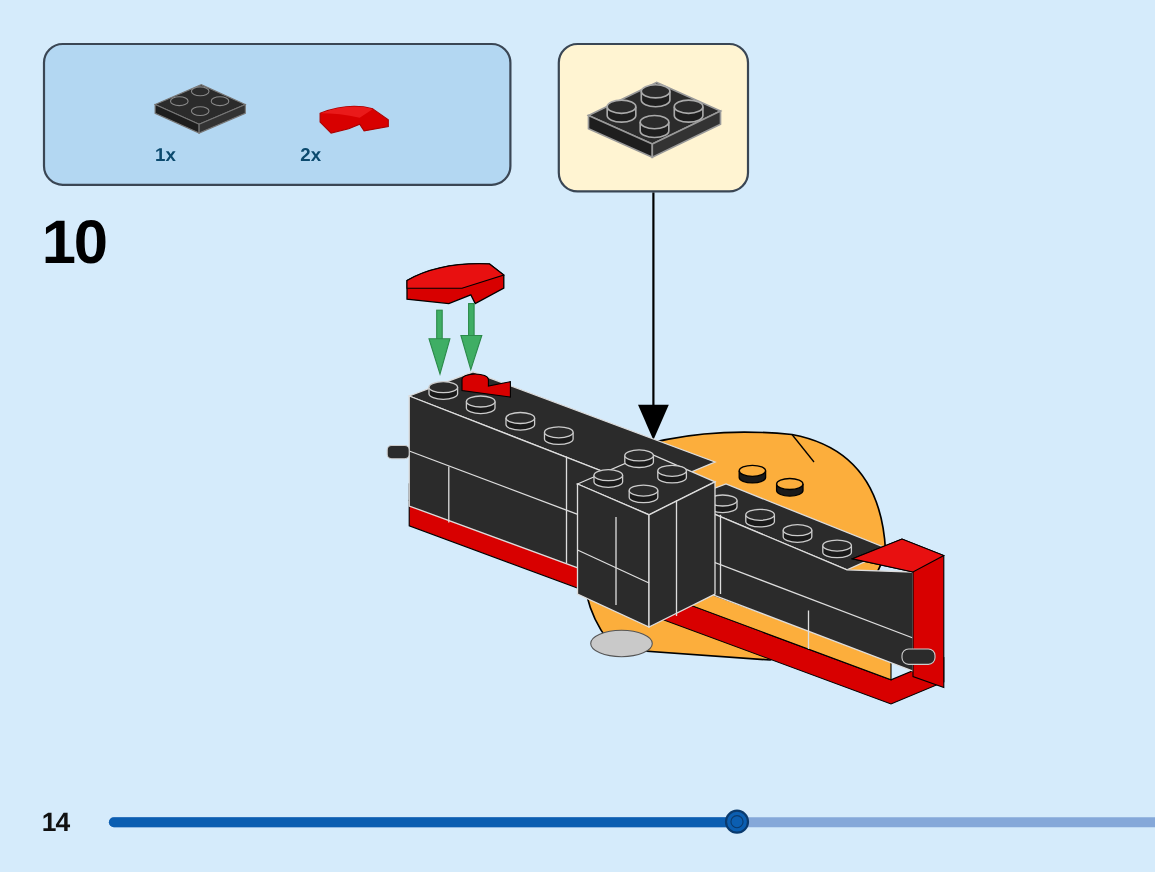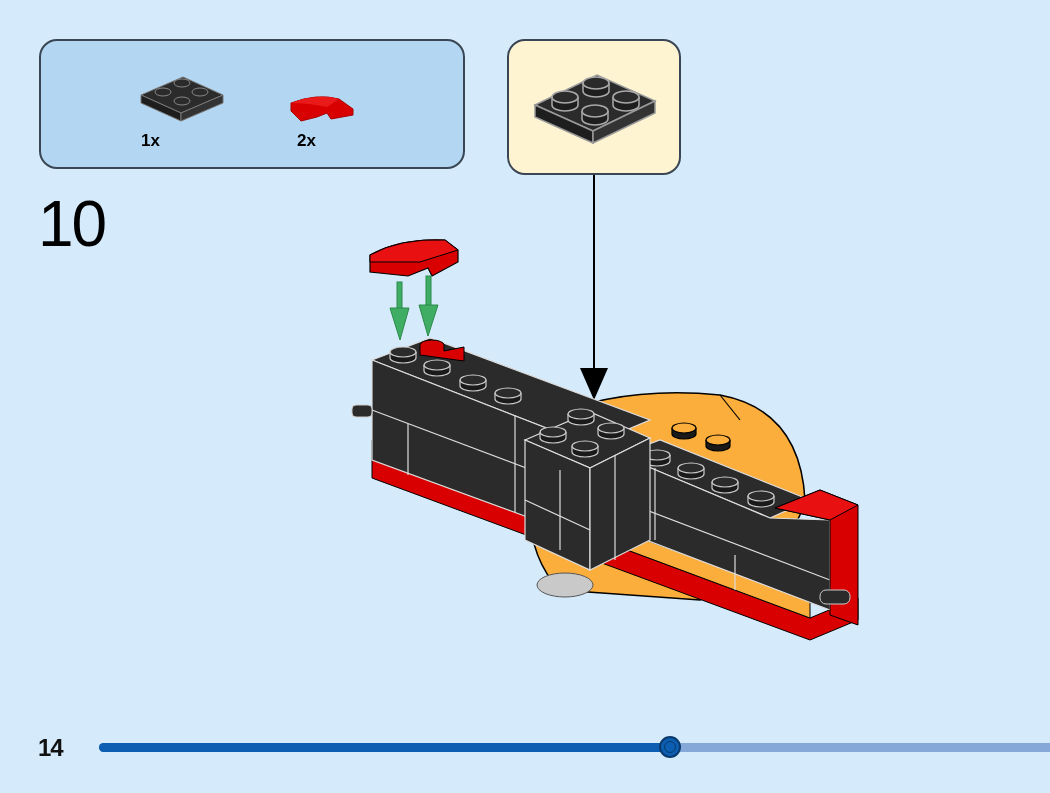--- a/index.html
+++ b/index.html
@@ -9,30 +9,30 @@
     font-family: "Liberation Sans", sans-serif;
     position: relative;
   }
   .parts-box {
     position: absolute; left: 39px; top: 39px; width: 426px; height: 130px;
     background: #b3d7f2; border: 2px solid #3a4654; border-radius: 18px;
     box-sizing: border-box;
   }
   .part { position: absolute; }
   .part-qty {
-    position: absolute; font-weight: bold; font-size: 17px; color: #000000;
+    position: absolute; font-weight: bold; font-size: 17px; color: #0c4a6e;
   }
   .callout {
     position: absolute; left: 507px; top: 39px; width: 174px; height: 136px;
     background: #fff4d2; border: 2px solid #3a4654; border-radius: 18px;
     box-sizing: border-box;
   }
   .step-number {
     position: absolute; left: 38px; top: 192px;
-    font-size: 64px; font-weight: normal; color: #000; letter-spacing: -2px;
+    font-size: 56px; font-weight: bold; color: #000; letter-spacing: -2px;
     line-height: 1;
   }
   .illustration { position: absolute; left: 0; top: 0; }
   .page-number {
     position: absolute; left: 38px; top: 734px;
     font-size: 24px; font-weight: bold; color: #111; letter-spacing: -1px;
   }
   .progress-track {
     position: absolute; left: 99px; top: 743px; width: 951px; height: 9px;
     background: #85a8d9; border-radius: 5px 0 0 5px;
@@ -65,21 +65,21 @@
       <ellipse cx="61" cy="21" rx="8" ry="4"></ellipse>
       <ellipse cx="43" cy="30" rx="8" ry="4"></ellipse>
     </g>
   </svg>
   <span class="part-qty" style="left:100px;top:90px">1x</span>
 
   <svg class="part" style="left:246px;top:52px" width="70" height="32" viewBox="0 0 70 32">
     <path d="M4,10 Q30,0 52,6 L66,16 L66,22 L44,26 L40,20 L30,24 L14,28 L4,18 Z" fill="#d80000" stroke="#a00" stroke-width="1"></path>
     <path d="M4,10 Q30,0 52,6 L40,14 Q22,10 4,10Z" fill="#ea1a1a"></path>
   </svg>
-  <span class="part-qty" style="left:256px;top:90px">2x</span>
+  <span class="part-qty" style="left:232px;top:90px">2x</span>
 </div>
 
 <div class="callout">
   <svg style="position:absolute;left:22px;top:20px" width="128" height="84" viewBox="0 0 128 84">
     <polygon points="4,44 66,14 124,40 62,70" fill="#2b2b2b" stroke="#999" stroke-width="1.5"></polygon>
     <polygon points="4,44 62,70 62,82 4,56" fill="#1e1e1e" stroke="#999" stroke-width="1.5"></polygon>
     <polygon points="62,70 124,40 124,52 62,82" fill="#333" stroke="#999" stroke-width="1.5"></polygon>
     <g stroke="#aaa" stroke-width="1.5">
       <path d="M52,22 v8 a13,6 0 0 0 26,0 v-8" fill="#1e1e1e"></path>
         <ellipse cx="65" cy="22" rx="13" ry="6" fill="#2b2b2b"></ellipse>

